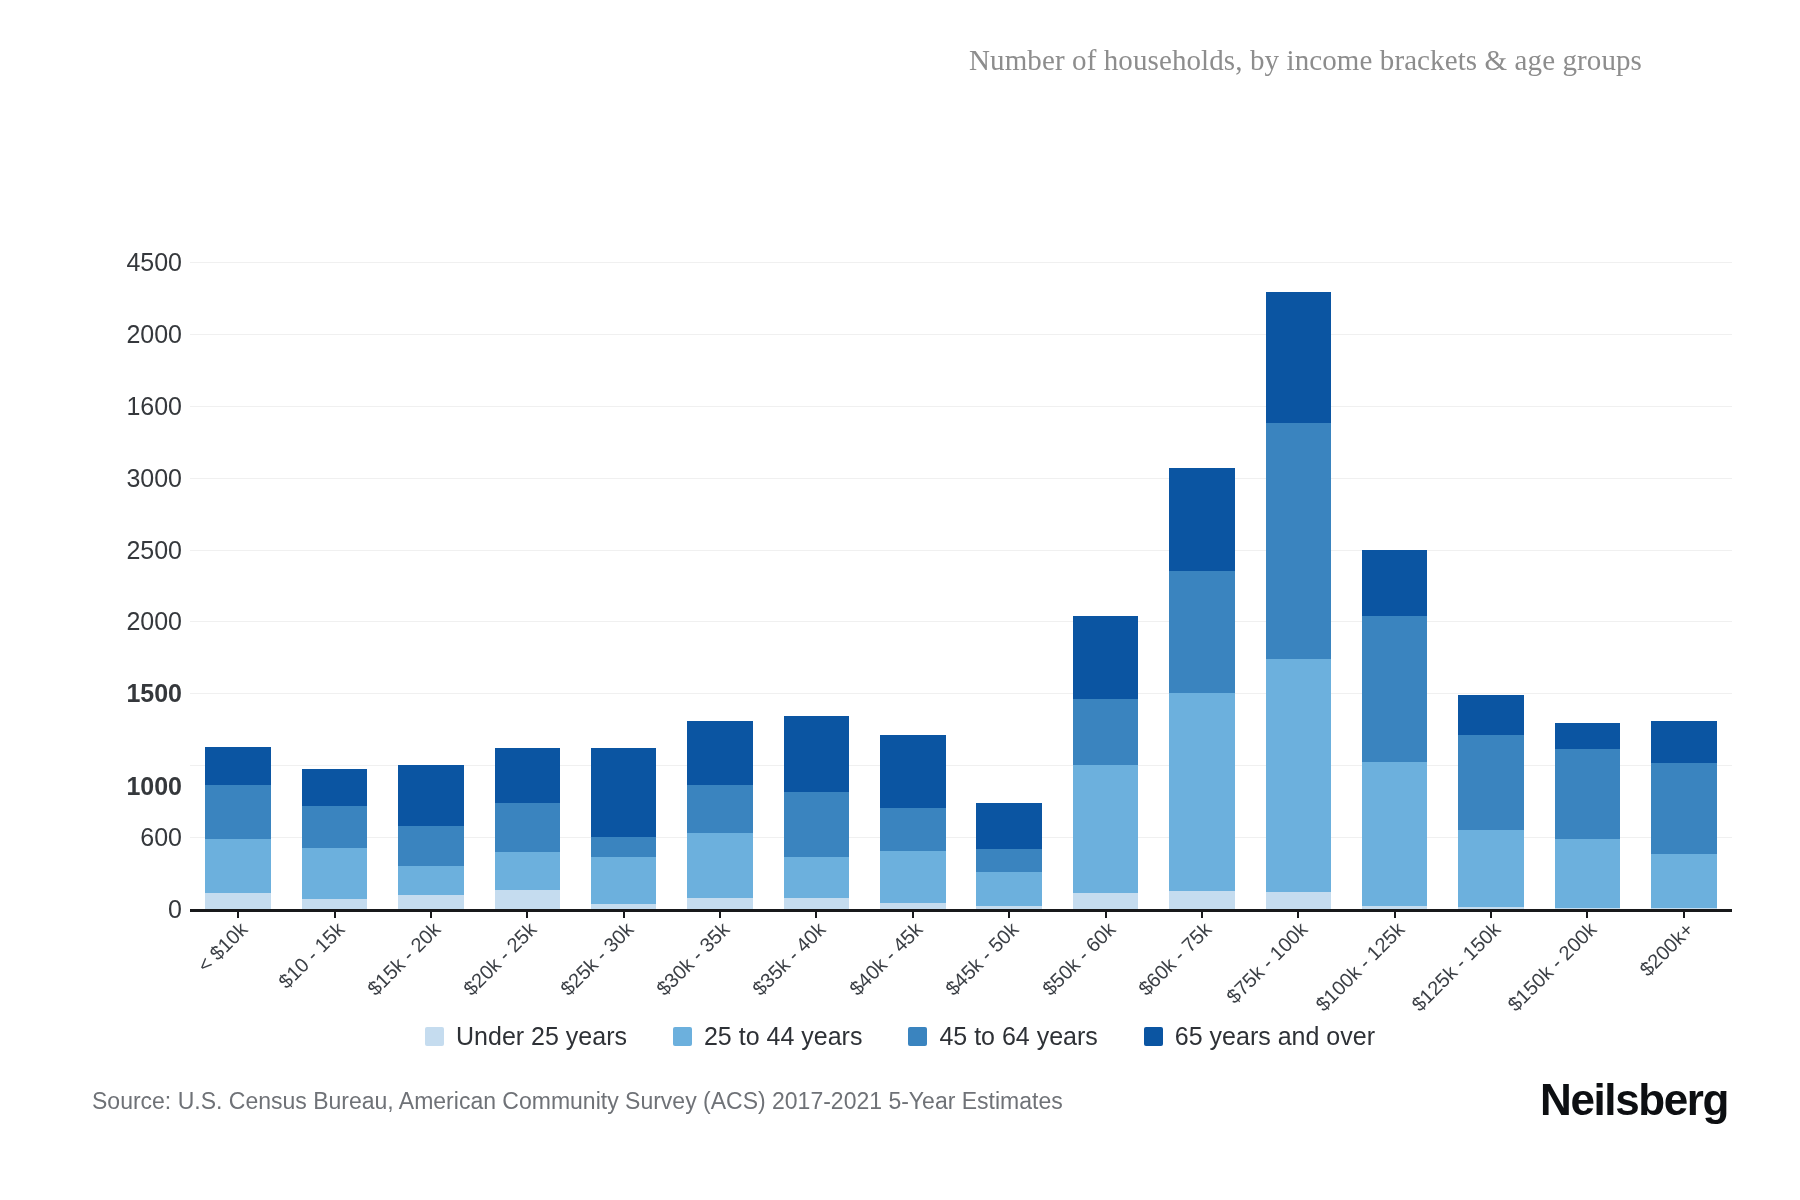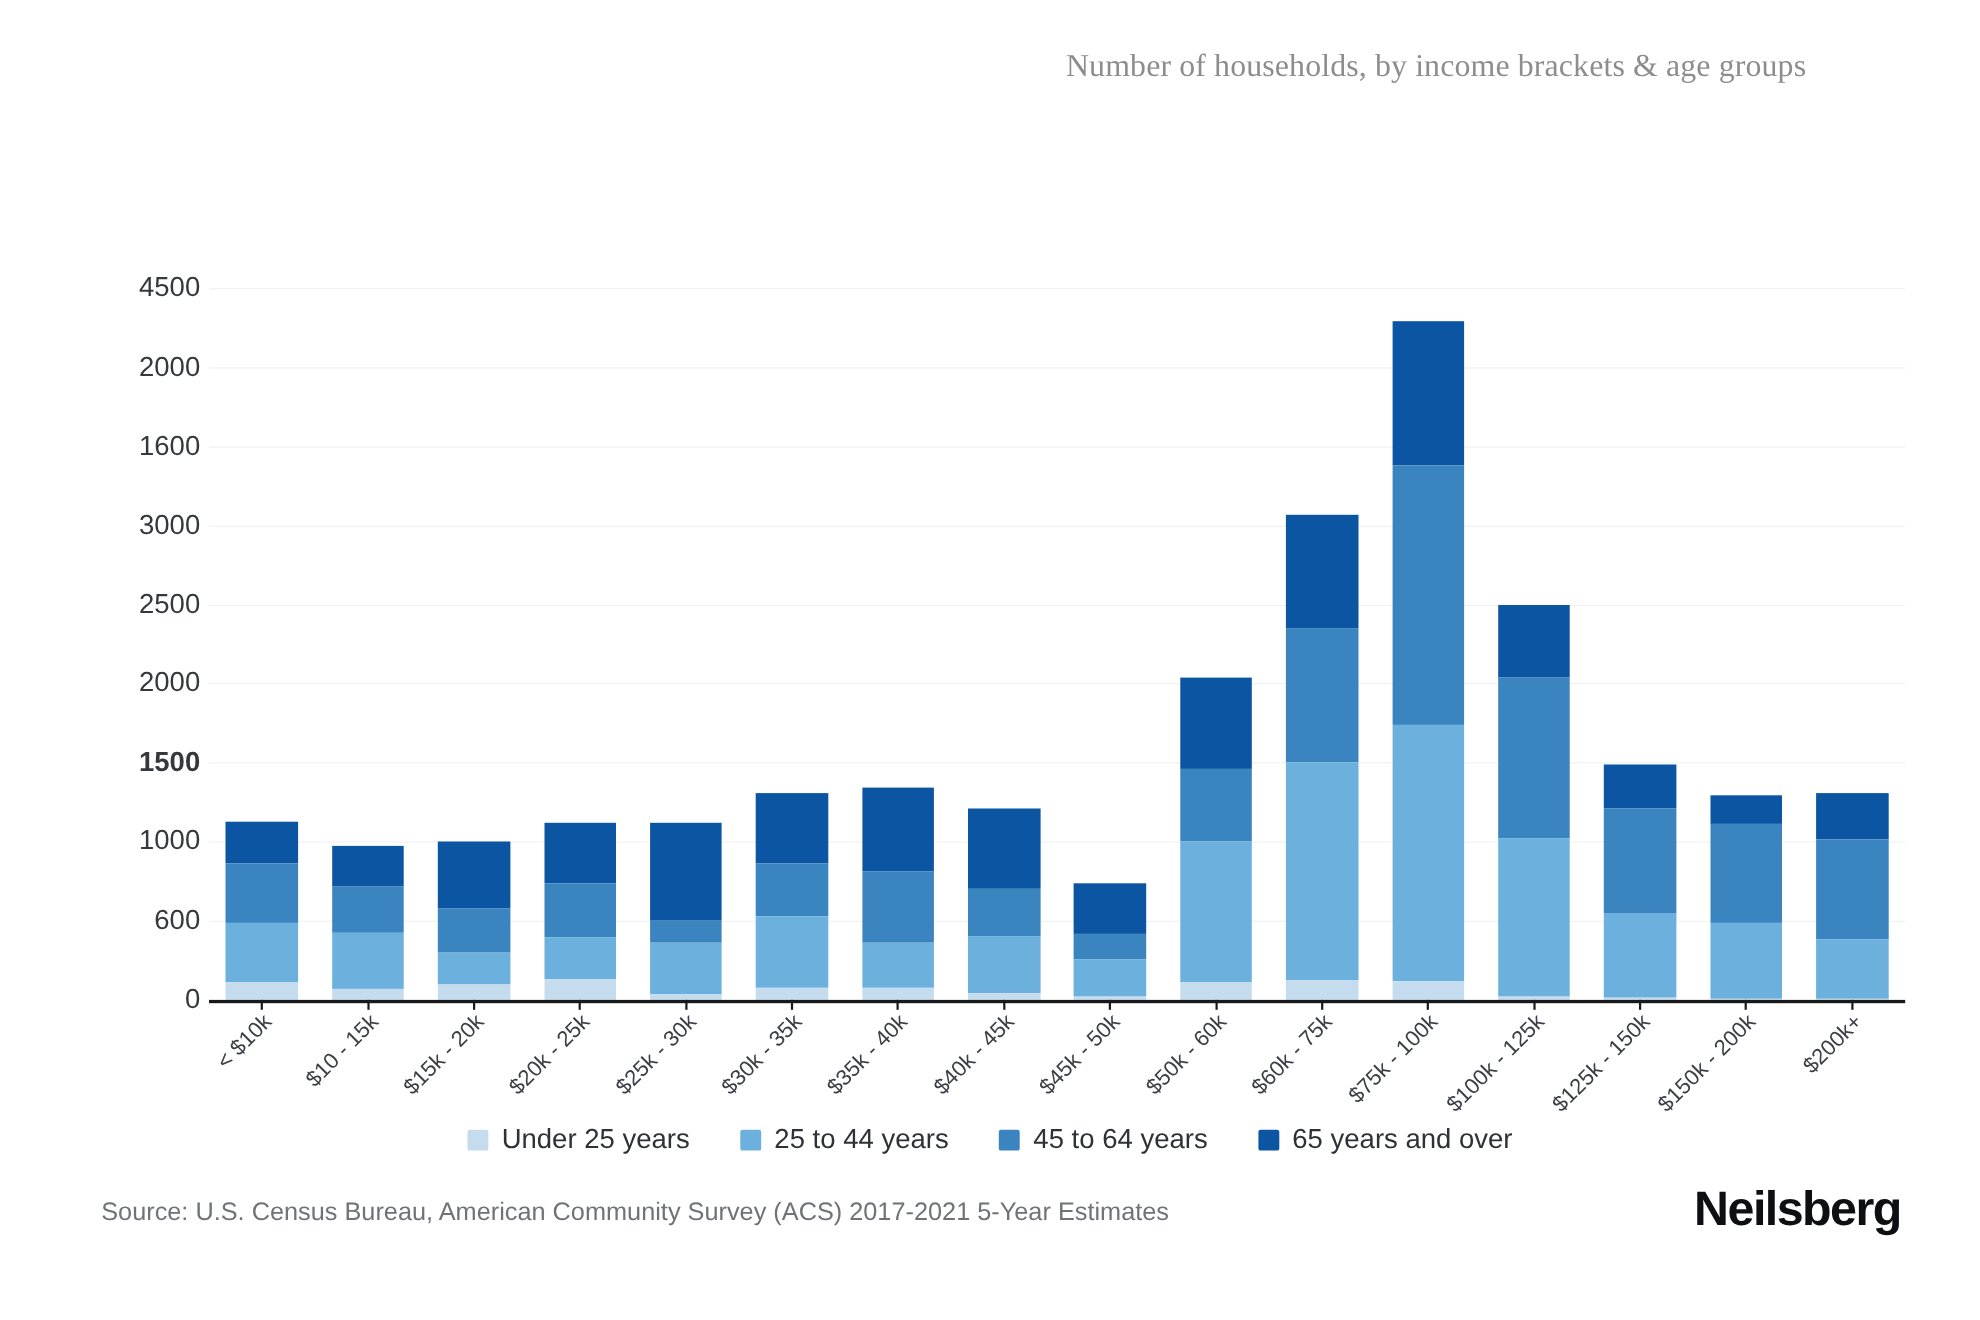--- a/index.html
+++ b/index.html
@@ -161,21 +161,21 @@
 <body>
 
 <div id="header">
   <div id="chart-subtitle">Number of households, by income brackets &amp; age groups</div>
 </div>
 
 <div id="plot-wrap">
   <div id="y-labels">
       <div class="y-tick-label" style="top: 647px;">0</div>
       <div class="y-tick-label" style="top: 575.111px;">600</div>
-      <div class="y-tick-label" style="top: 502px;">1000</div>
+      <div class="y-tick-label" style="top: 524px; font-weight: bold;">1000</div>
       <div class="y-tick-label" style="top: 431.333px; font-weight: bold;">1500</div>
       <div class="y-tick-label" style="top: 359.444px;">2000</div>
       <div class="y-tick-label" style="top: 287.556px;">2500</div>
       <div class="y-tick-label" style="top: 215.667px;">3000</div>
       <div class="y-tick-label" style="top: 143.778px;">1600</div>
       <div class="y-tick-label" style="top: 71.8889px;">2000</div>
       <div class="y-tick-label" style="top: 0px;">4500</div>
     </div>
   <div id="grid-area">
     <div id="gridlines">

